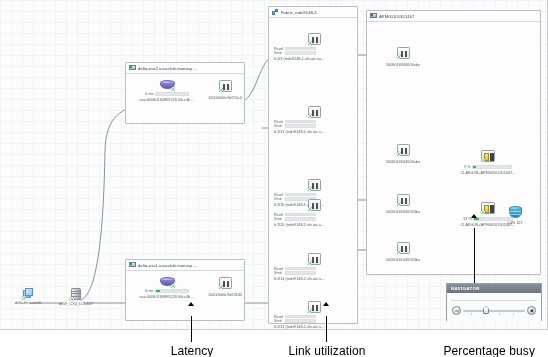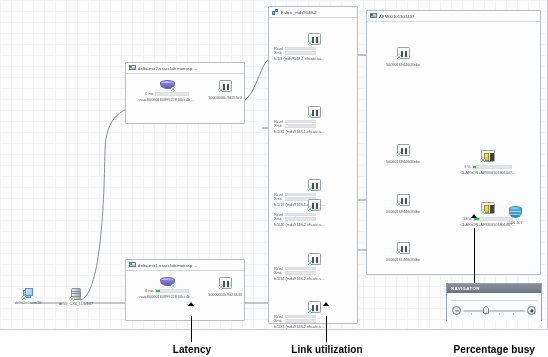--- a/index.html
+++ b/index.html
@@ -237,21 +237,21 @@
     position:absolute; top:13px; left:36px; width:6px; height:8px;
     background:linear-gradient(#fdfdfe,#d8dce1);
     border:.7px solid #7d838b;
     border-radius:2.5px 2.5px 1px 1px;
     clip-path:polygon(50% 0%, 100% 30%, 100% 100%, 0% 100%, 0% 30%);
   }
 
   
   .anno { position:absolute; text-align:center; }
   .anno-text {
-    font-size:10px; font-weight:bold; color:#000000;
+    font-size:12px; font-weight:normal; color:#000000;
     white-space:nowrap; letter-spacing:.1px;
   }
   .anno-stem { position:absolute; width:1.4px; background:#000000; }
   .anno-head {
     position:absolute; width:0; height:0;
     border-left:3.2px solid transparent; border-right:3.2px solid transparent;
     border-bottom:4.4px solid #000000;
   }
 </style>
 </head>

